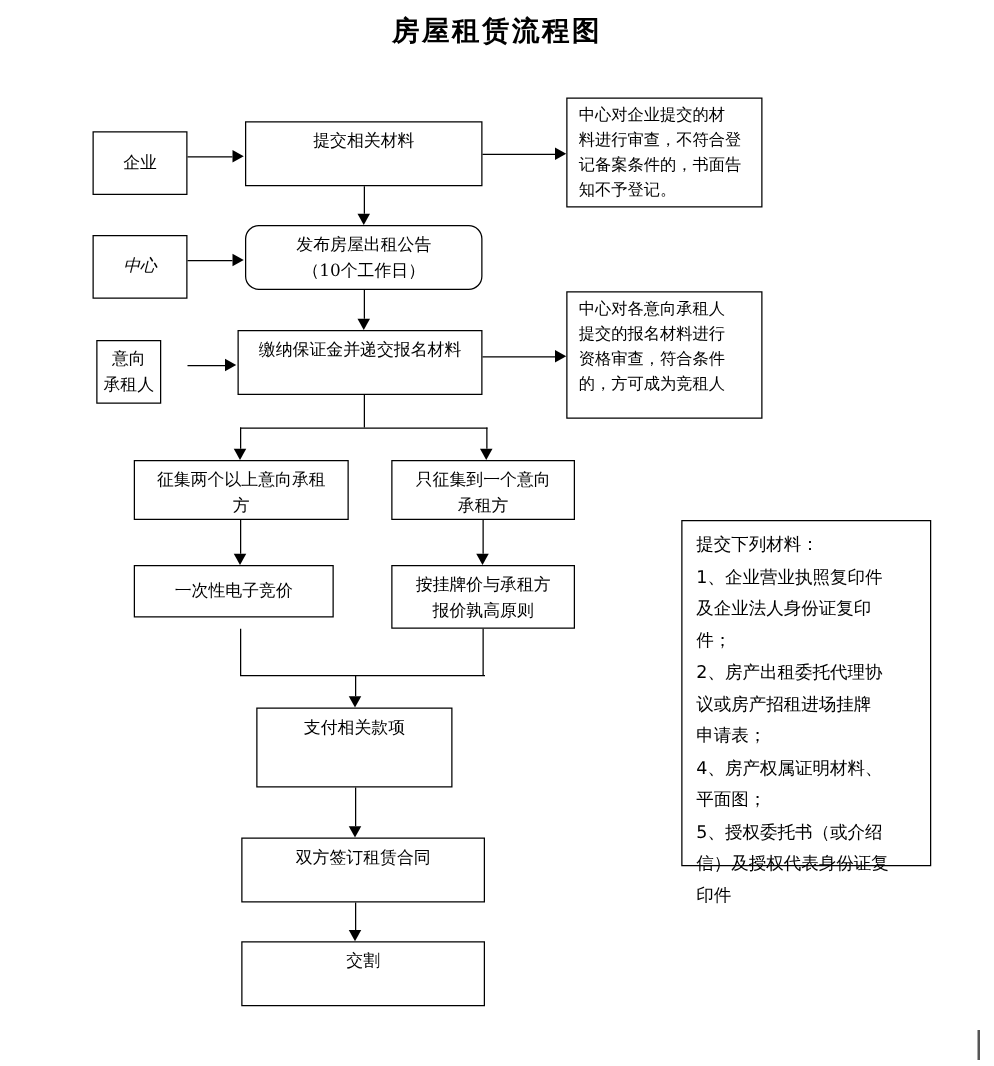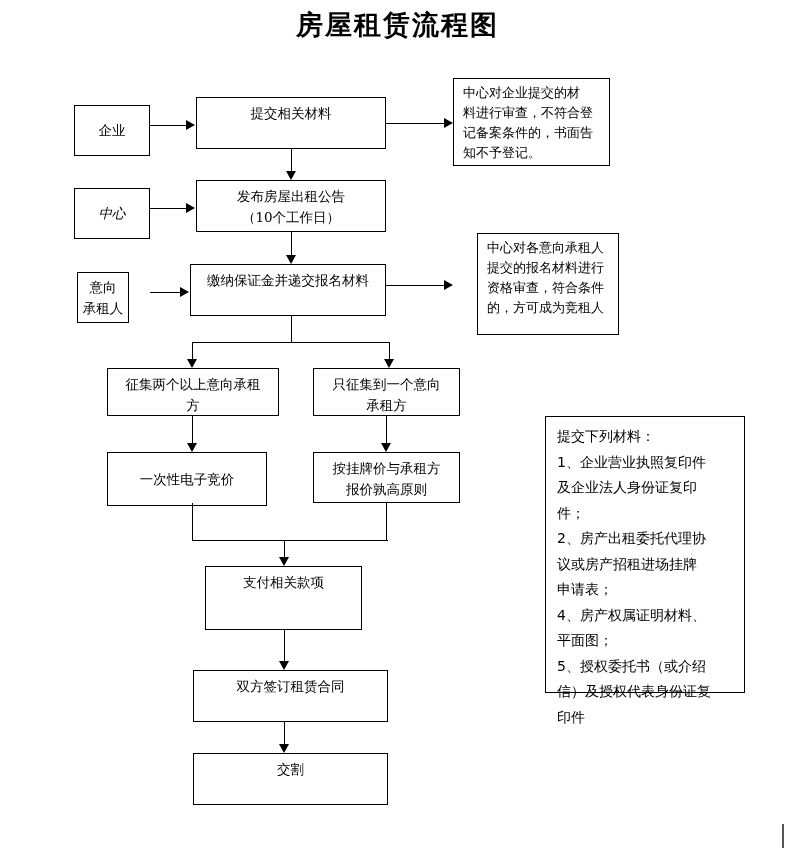--- a/index.html
+++ b/index.html
@@ -19,21 +19,21 @@
     background: #ffffff;
     overflow: hidden;
   }
   .title {
     position: absolute;
     left: 0;
     top: 8px;
     width: 795px;
     text-align: center;
     font-family: "DejaVu Serif", "Liberation Serif", serif;
-    font-size: 27px;
+    font-size: 22px;
     font-weight: bold;
     letter-spacing: 2px;
     line-height: 34px;
   }
   .box {
     position: absolute;
     box-sizing: border-box;
     border: 1.4px solid #000000;
     background: #ffffff;
     font-family: "DejaVu Serif", "Liberation Serif", serif;
@@ -113,48 +113,48 @@
 
   <div class="box mid" style="left:74px; top:105px; width:76px; height:51px;text-align:right;">企业</div>
 
   <div class="box mid" style="left:74px; top:188px; width:76px; height:51px;font-style:italic;">中心</div>
 
   <div class="box mid" style="left:77px; top:272px; width:52px; height:51px;">意向
 承租人</div>
 
   <div class="box" style="left:196px; top:97px; width:190px; height:52px;">提交相关材料</div>
 
-  <div class="box" style="left:196px; top:180px; width:190px; height:52px;">发布房屋出租公告
+  <div class="box" style="left:196px; top:180px; width:190px; height:52px;border-radius:11px;">发布房屋出租公告
 （10个工作日）</div>
 
   <div class="box" style="left:190px; top:264px; width:196px; height:52px;">缴纳保证金并递交报名材料</div>
 
   <div class="box" style="left:107px; top:368px; width:172px; height:48px;">征集两个以上意向承租
 方</div>
 
   <div class="box" style="left:313px; top:368px; width:147px; height:48px;">只征集到一个意向
 承租方</div>
 
-  <div class="box mid" style="left:107px; top:452px; width:160px; height:54px;">一次性电子竞价</div>
+  <div class="box mid" style="left:107px; top:452px; width:160px; height:42px;">一次性电子竞价</div>
 
   <div class="box" style="left:313px; top:452px; width:147px; height:51px;">按挂牌价与承租方
 报价孰高原则</div>
 
   <div class="box" style="left:205px; top:566px; width:157px; height:64px;">支付相关款项</div>
 
   <div class="box" style="left:193px; top:670px; width:195px; height:52px;">双方签订租赁合同</div>
 
   <div class="box" style="left:193px; top:753px; width:195px; height:52px;">交割</div>
 
   <div class="note" style="left:453px; top:78px; width:157px; height:88px;">中心对企业提交的材
 料进行审查，不符合登
 记备案条件的，书面告
 知不予登记。</div>
 
-  <div class="note" style="left:453px; top:233px; width:142px; height:102px;margin-left:24px;">中心对各意向承租人
+  <div class="note" style="left:453px; top:233px; width:157px; height:102px;">中心对各意向承租人
 提交的报名材料进行
 资格审查，符合条件
 的，方可成为竞租人</div>
 
   <div class="materials" style="left:545px; top:416px; width:200px; height:277px;">提交下列材料：
 1、企业营业执照复印件
 及企业法人身份证复印
 件；
 2、房产出租委托代理协
 议或房产招租进场挂牌

